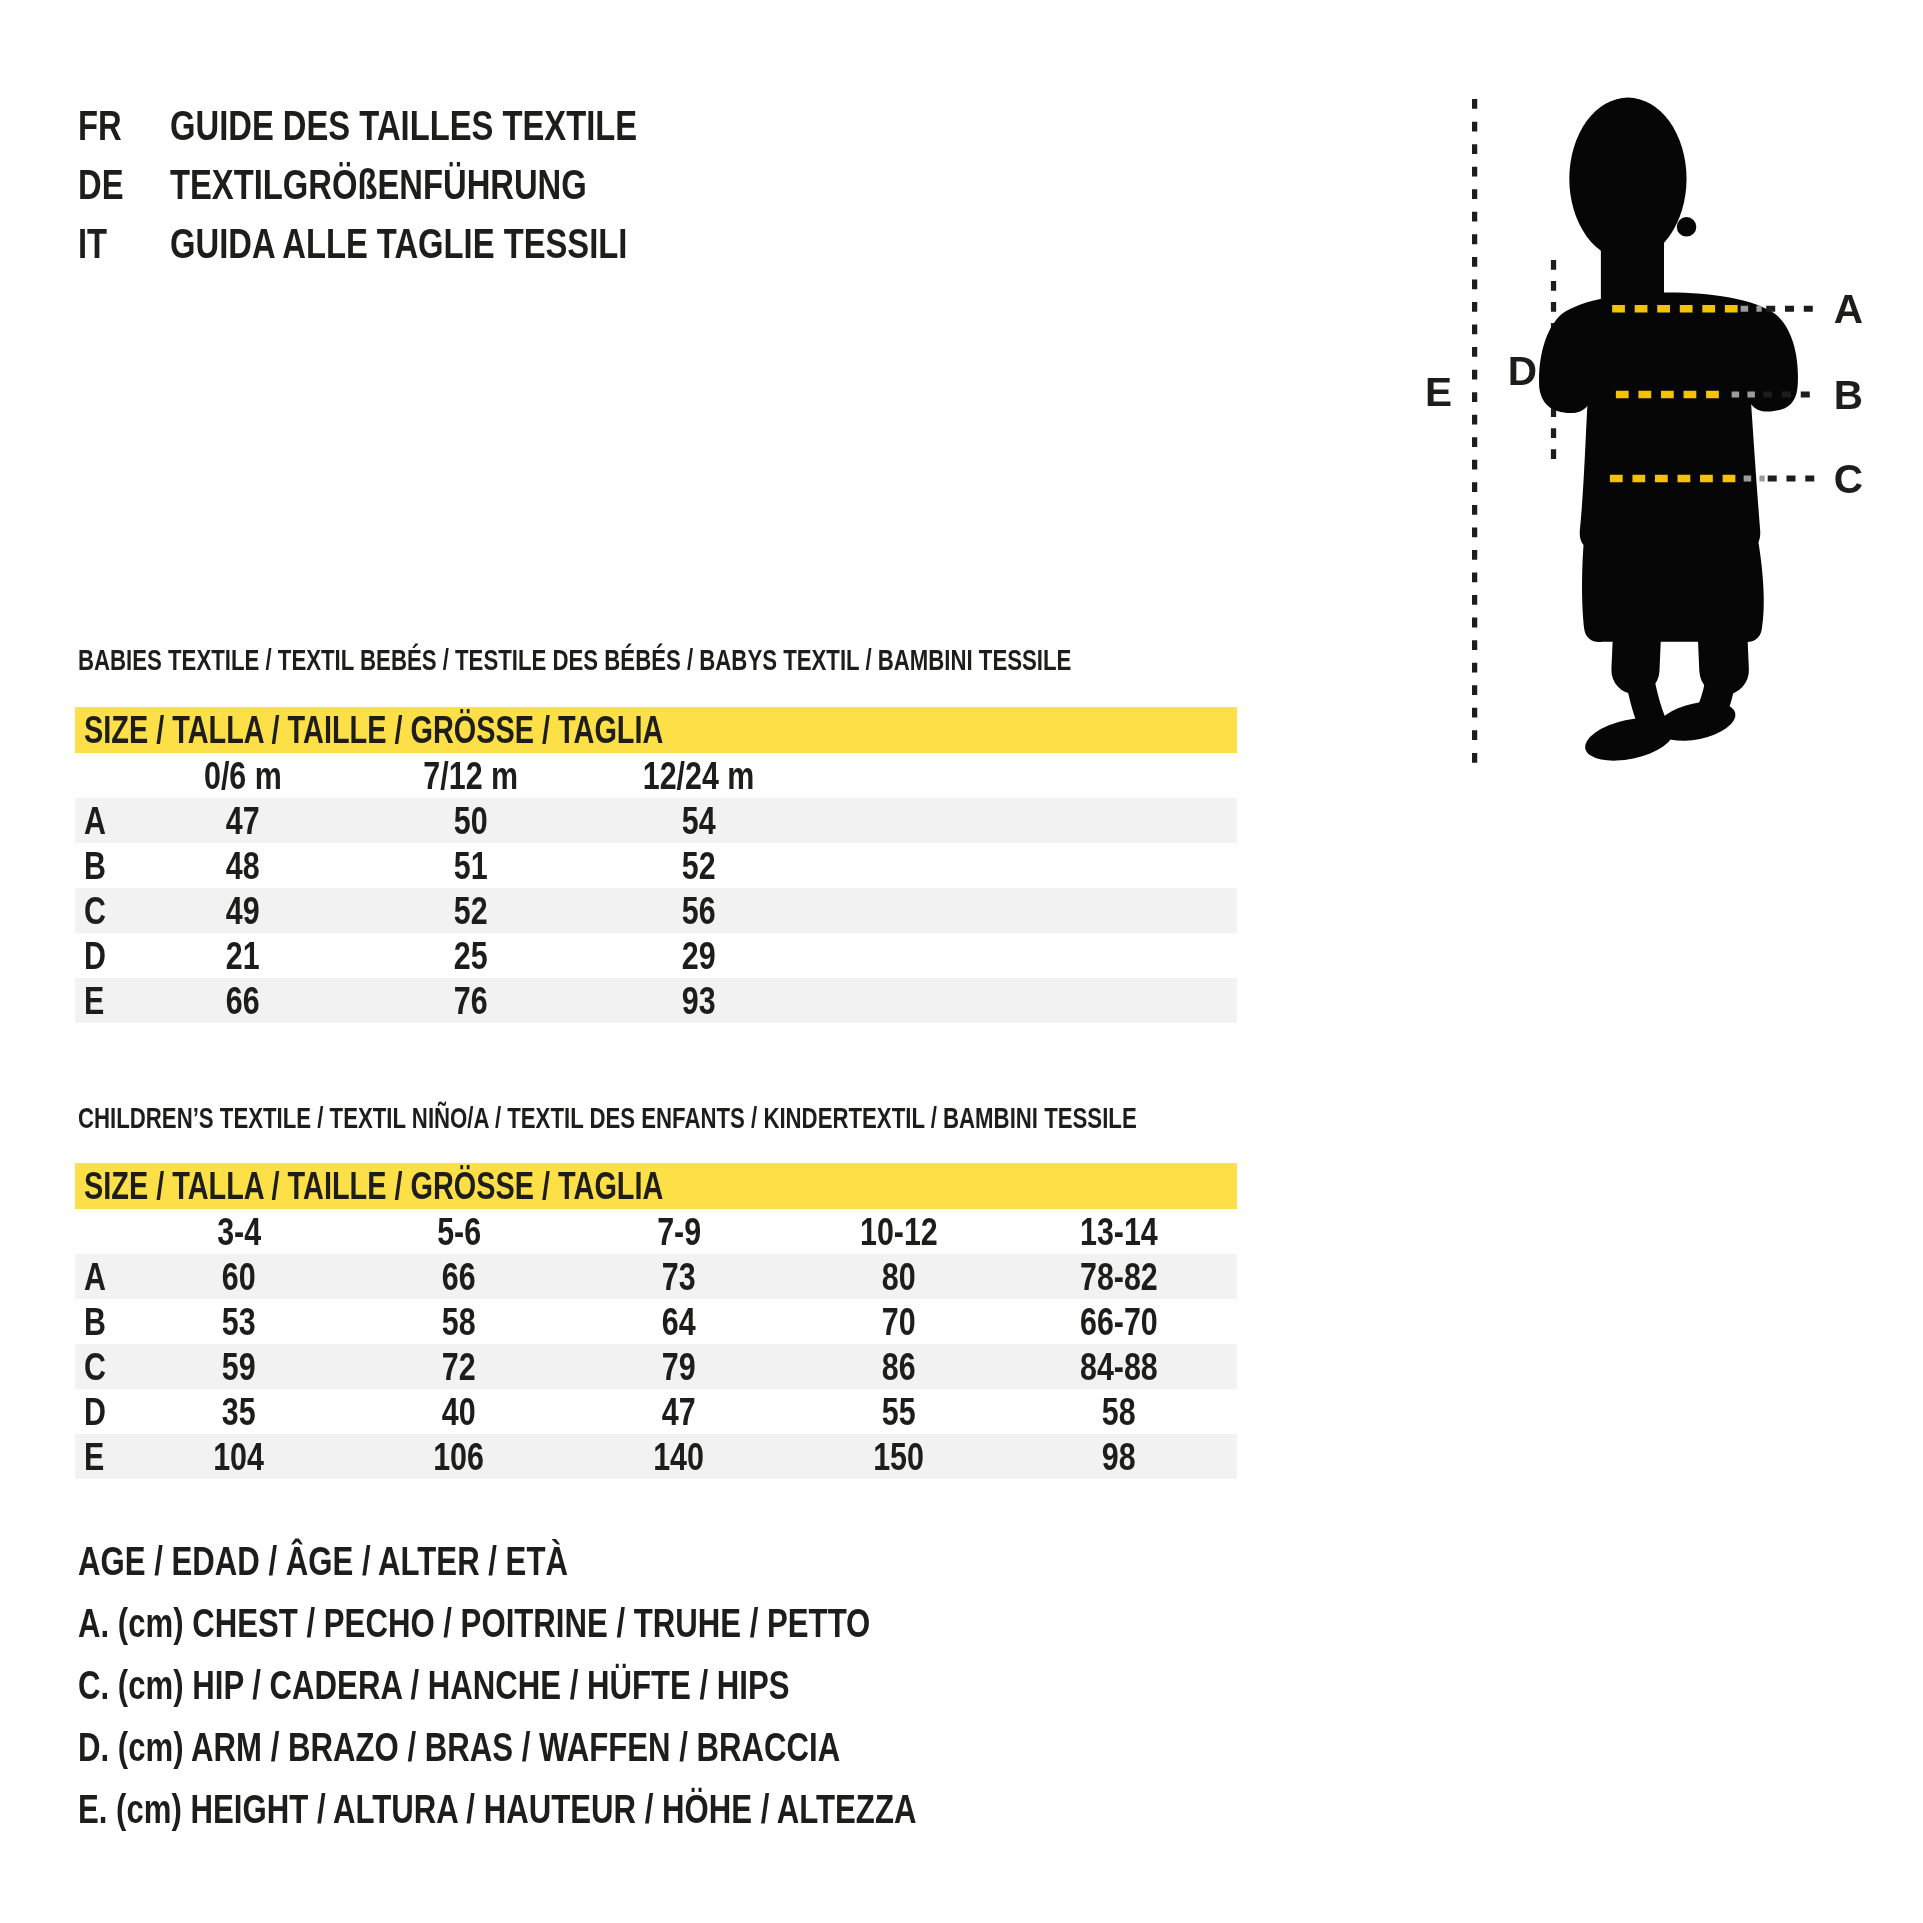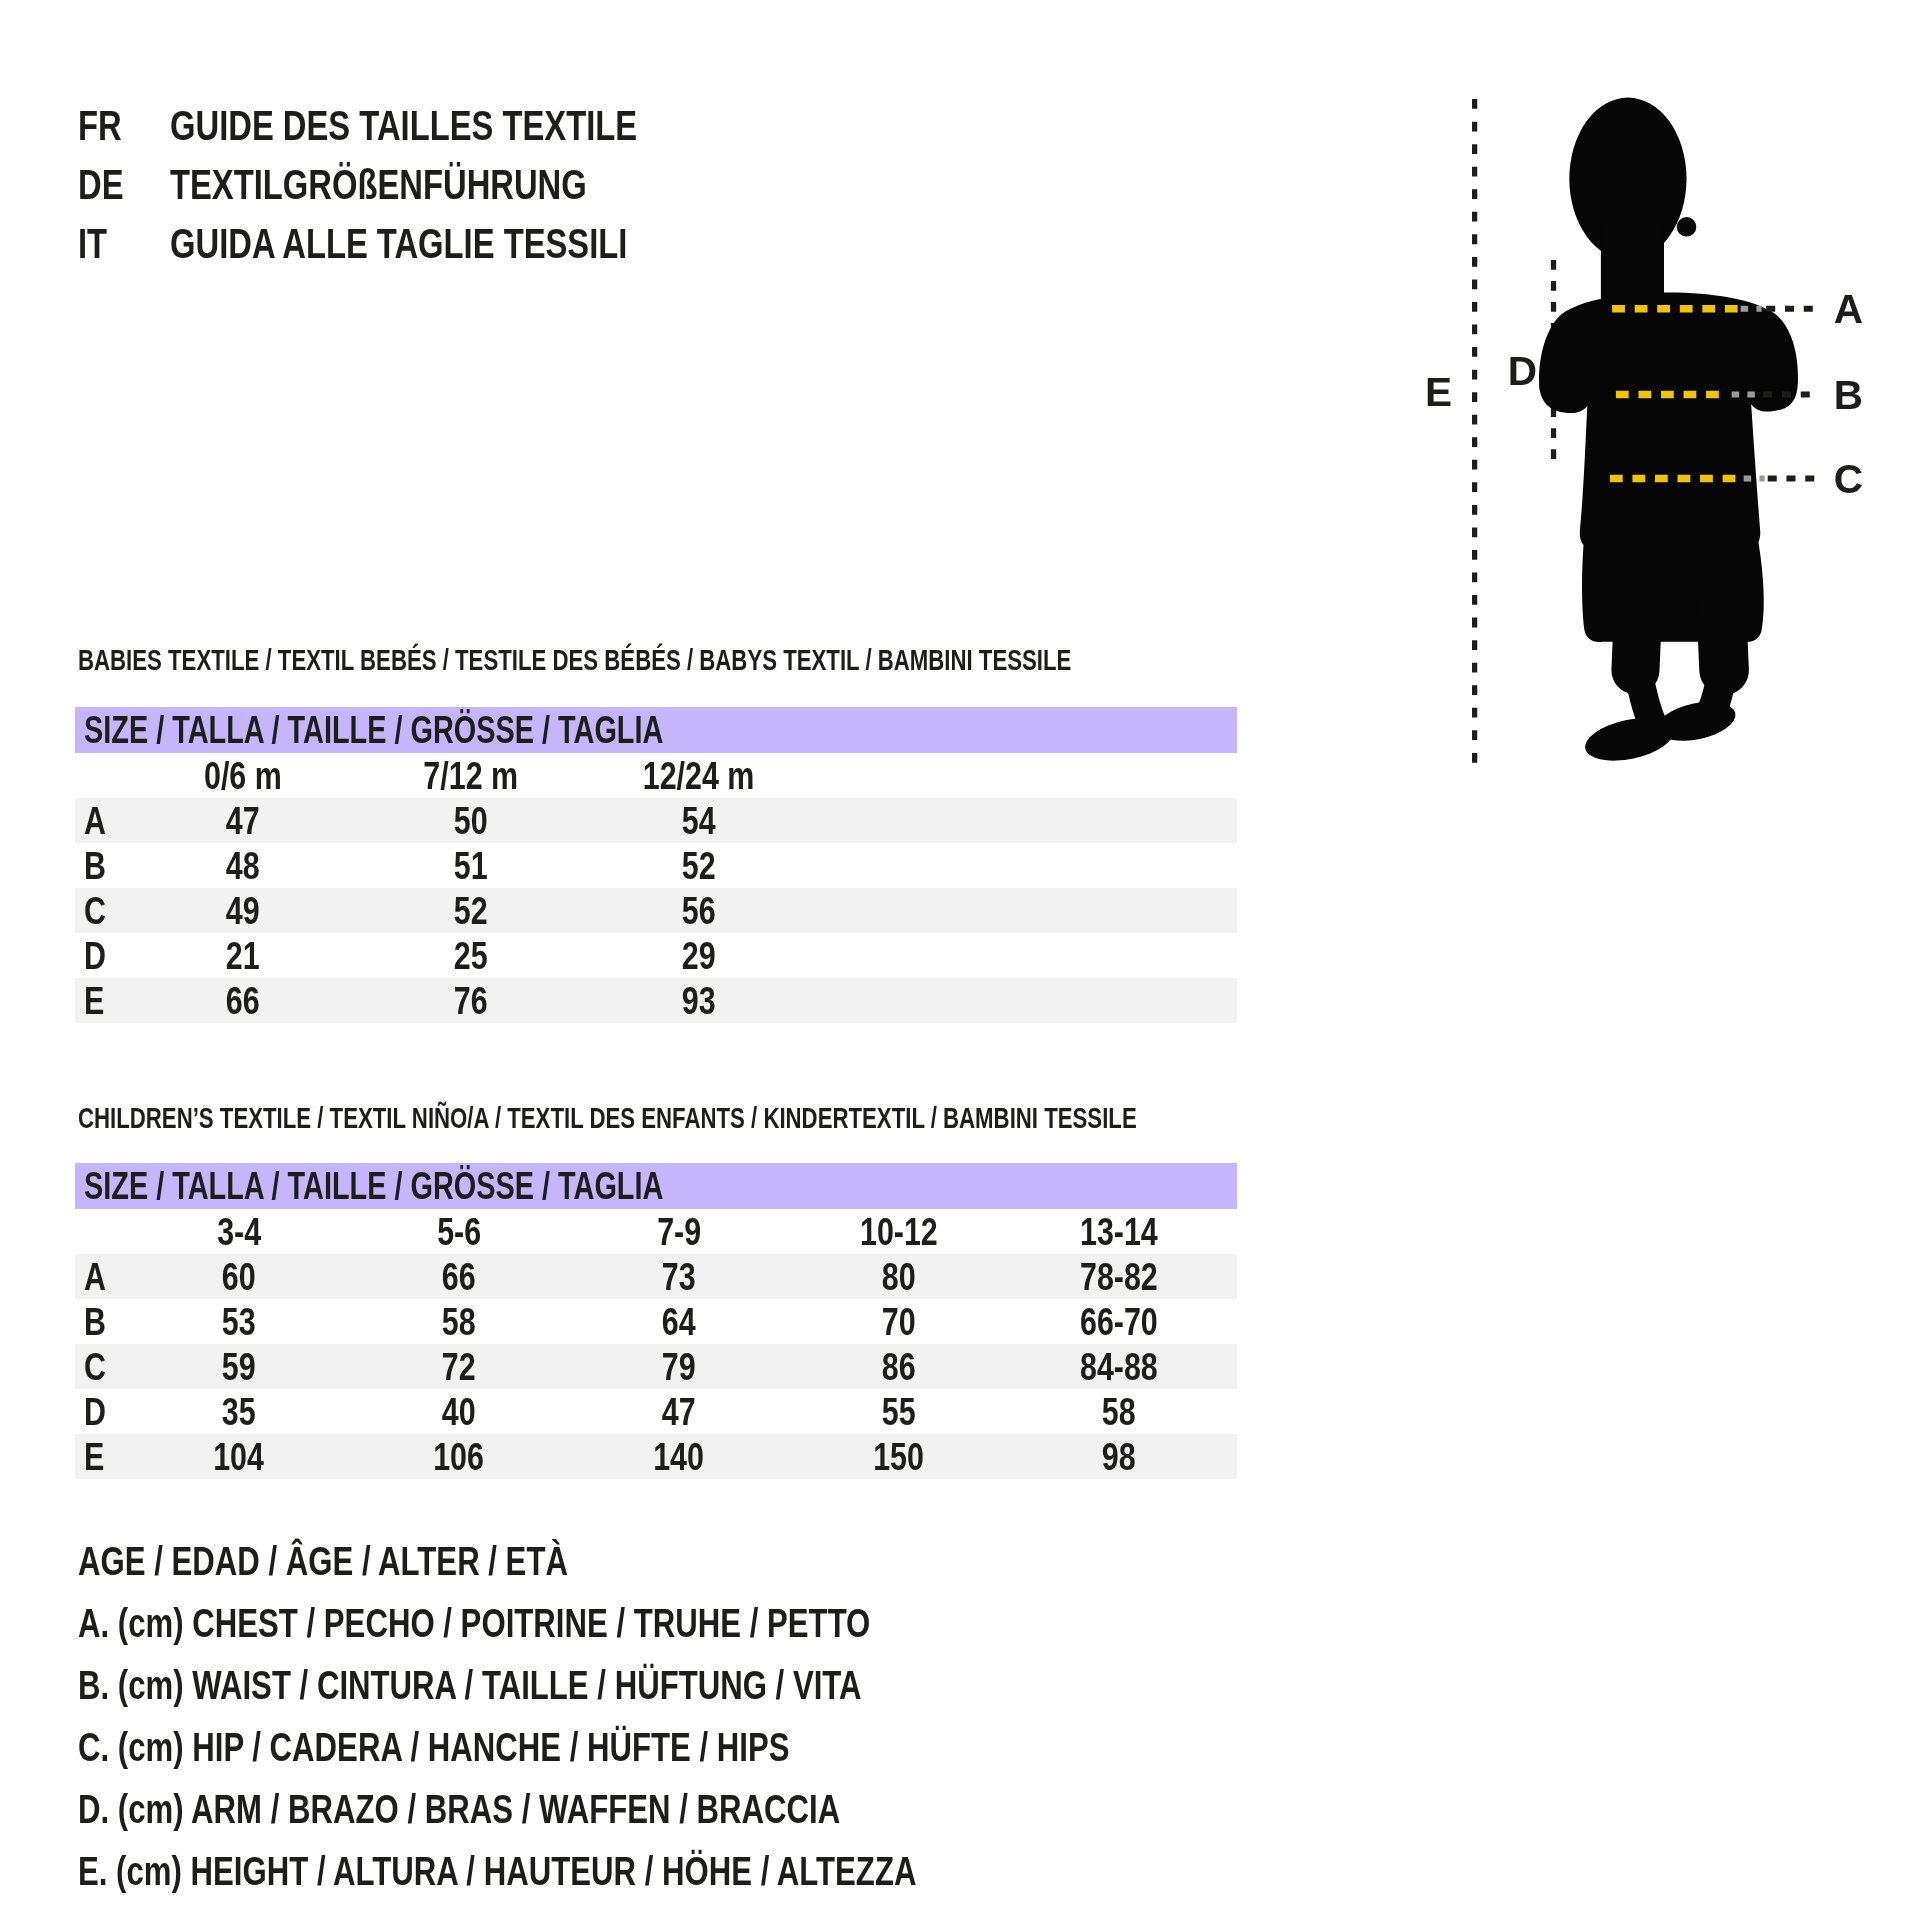--- a/index.html
+++ b/index.html
@@ -11,21 +11,21 @@
   .cxt{display:inline-block;transform:scaleX(.74);transform-origin:0 50%;white-space:nowrap;}
 
   
   .langs{position:absolute;left:78px;top:96px;}
   .lang-row{display:flex;height:59px;align-items:center;font-size:42px;}
   .lang-code{flex:0 0 92px;}
   
   .section-title{position:absolute;left:78px;font-size:30px;line-height:1;}
   
   .stable{position:absolute;left:75px;width:1162px;}
-  .size-bar{height:46px;background:#c4b5fd;display:flex;align-items:center;
+  .size-bar{height:46px;background:#fde047;display:flex;align-items:center;
             padding-left:9px;box-sizing:border-box;font-size:39px;}
   .trow{display:flex;width:1162px;height:45px;align-items:center;font-size:39px;}
   .trow.alt{background:#f2f2f2;}
   .trow .lbl{flex:0 0 54px;padding-left:9px;box-sizing:border-box;}
   .babies-t .cell{flex:0 0 228px;text-align:center;}
   .children-t .cell{flex:0 0 220px;text-align:center;}
   
   .legend{position:absolute;left:78px;top:1530px;}
   .legend-row{height:62px;display:flex;align-items:center;font-size:41px;}
   
@@ -203,23 +203,20 @@
   </div>
 
   <div class="legend">
     <div class="legend-row">
         <span class="cx" style="transform:scaleX(.76);">AGE / EDAD / ÂGE / ALTER / ETÀ</span>
       </div>
     <div class="legend-row">
         <span class="cx" style="transform:scaleX(.76);">A. (cm) CHEST / PECHO / POITRINE / TRUHE / PETTO</span>
       </div>
     <div class="legend-row">
-        <span class="cx" style="transform:scaleX(.76);">B. (cm) WAIST / CINTURA / TAILLE / HÜFTUNG / VITA</span>
-      </div>
-    <div class="legend-row">
         <span class="cx" style="transform:scaleX(.76);">C. (cm) HIP / CADERA / HANCHE / HÜFTE / HIPS</span>
       </div>
     <div class="legend-row">
         <span class="cx" style="transform:scaleX(.76);">D. (cm) ARM / BRAZO / BRAS / WAFFEN / BRACCIA</span>
       </div>
     <div class="legend-row">
         <span class="cx" style="transform:scaleX(.76);">E. (cm) HEIGHT / ALTURA / HAUTEUR / HÖHE / ALTEZZA</span>
       </div>
   </div>
 

